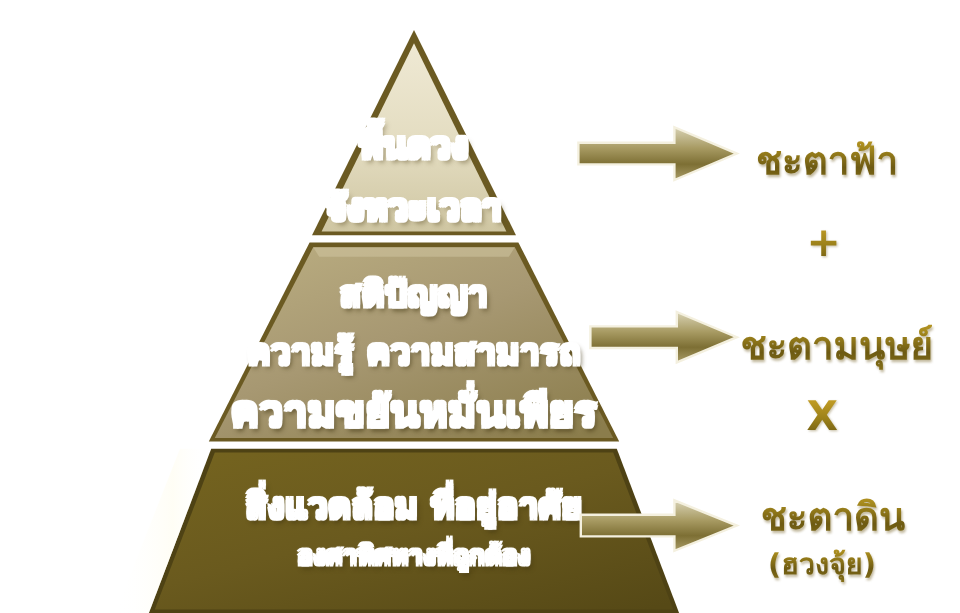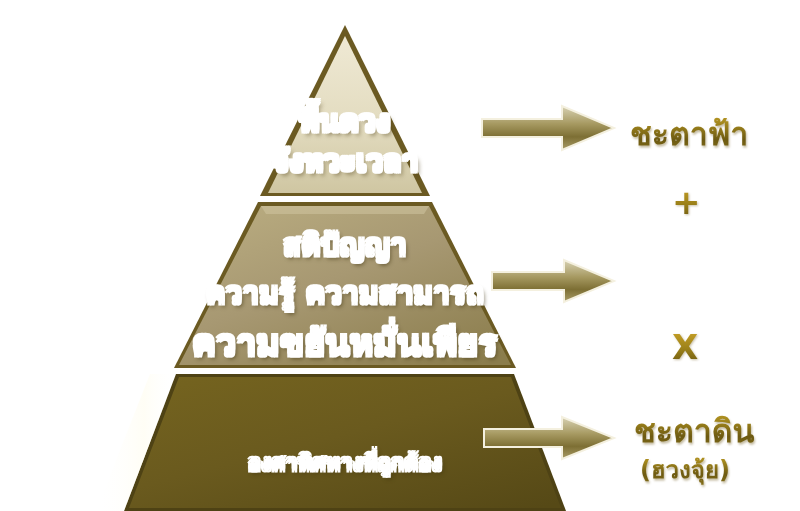--- a/index.html
+++ b/index.html
@@ -32,21 +32,21 @@
   .t1{
     color:#ffffff;
     -webkit-text-stroke:0px;
     text-shadow:
       -2px -2px 0 #fff, 2px -2px 0 #fff, -2px 2px 0 #fff, 2px 2px 0 #fff,
       -2px 0 0 #fff, 2px 0 0 #fff, 0 -2px 0 #fff, 0 2px 0 #fff,
       3px 4px 4px rgba(80,65,25,.55);
   }
 
   #t1l1{left:0;top:84px;width:630px;font-size:29px;}
-  #t1l2{left:0;top:124px;width:630px;font-size:29px;}
+  #t1l2{left:0;top:136px;width:630px;font-size:29px;}
 
   #t2l1{left:0;top:208px;width:630px;font-size:29px;}
   #t2l2{left:0;top:256px;width:630px;font-size:29px;}
   #t2l3{left:0;top:301px;width:630px;font-size:35px;}
 
   #t3l1{left:0;top:385px;width:630px;font-size:29px;}
   #t3l2{left:0;top:432px;width:630px;font-size:21px;}
 
   
   .arrow{position:absolute;}
@@ -127,20 +127,21 @@
       <polygon points="146,360 94,497 66,497 120,360" fill="url(#shineL)" opacity=".9"></polygon>
     </svg>
 
     <div class="tier-text t1" id="t1l1">พื้นดวง</div>
     <div class="tier-text t1" id="t1l2">จังหวะเวลา</div>
 
     <div class="tier-text" id="t2l1">สติปัญญา</div>
     <div class="tier-text" id="t2l2">ความรู้ ความสามารถ</div>
     <div class="tier-text" id="t2l3">ความขยันหมั่นเพียร</div>
 
+    <div class="tier-text" id="t3l1">สิ่งแวดล้อม ที่อยู่อาศัย</div>
     <div class="tier-text" id="t3l2">องศาทิศทางที่ถูกต้อง</div>
   </div>
 
   <svg class="arrow" style="left:478px;top:104px;" width="140" height="48" viewBox="0 0 140 48">
     <defs>
       <linearGradient id="ag" x1="0" y1="0" x2="0" y2="1">
         <stop offset="0%" stop-color="#d8d2b4"></stop>
         <stop offset="40%" stop-color="#a79a62"></stop>
         <stop offset="70%" stop-color="#7d6f34"></stop>
         <stop offset="100%" stop-color="#a99c66"></stop>
@@ -154,19 +155,20 @@
   </svg>
 
   <svg class="arrow" style="left:480px;top:415px;" width="138" height="46" viewBox="0 0 138 46">
     <polygon points="4,14 82,14 82,2 134,23 82,44 82,32 4,32" fill="url(#ag)" stroke="#f4f0df" stroke-width="2"></polygon>
   </svg>
 
   <div class="rlabel" style="left:630px;top:108px;">ชะตาฟ้า</div>
 
   <div class="op" style="left:672px;top:185px;">+</div>
 
+  <div class="rlabel" style="left:617px;top:262px;">ชะตามนุษย์</div>
 
   <div class="op" style="left:672px;top:330px;">X</div>
 
   <div class="rlabel" style="left:640px;top:450px;font-size:24px;">(ฮวงจุ้ย)</div>
   <div class="rlabel" style="left:634px;top:405px;">ชะตาดิน</div>
 
 </div>
 
 </body></html>

